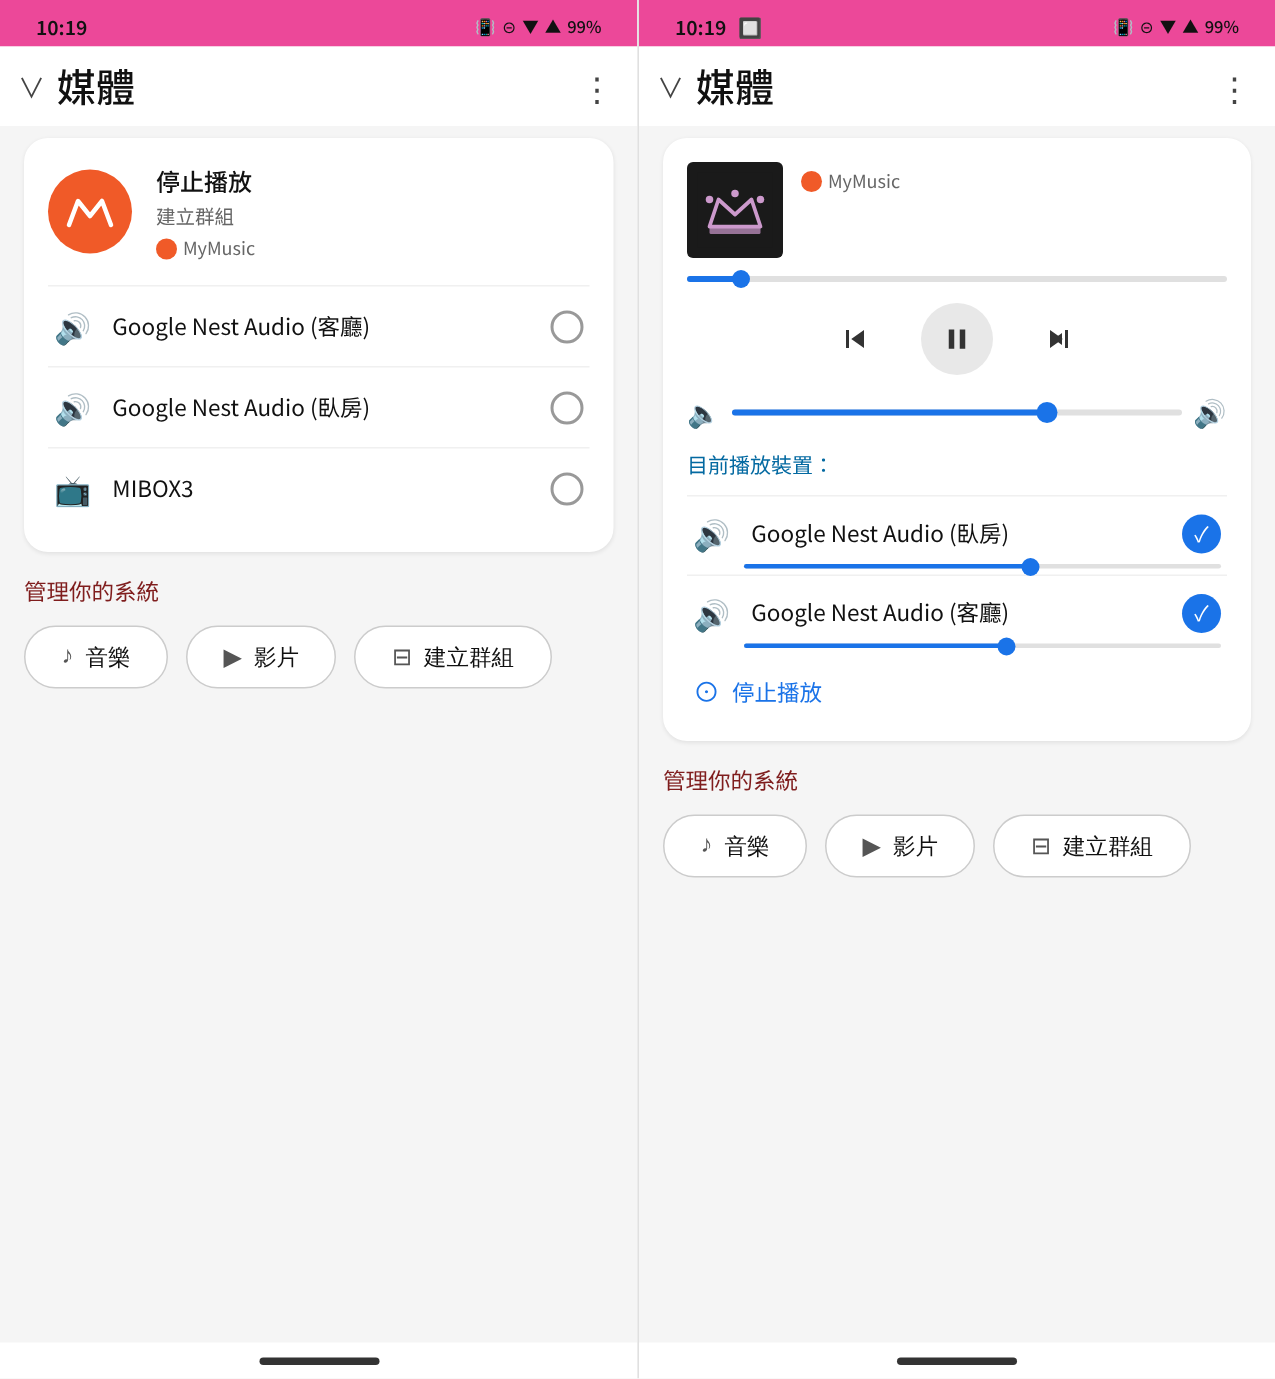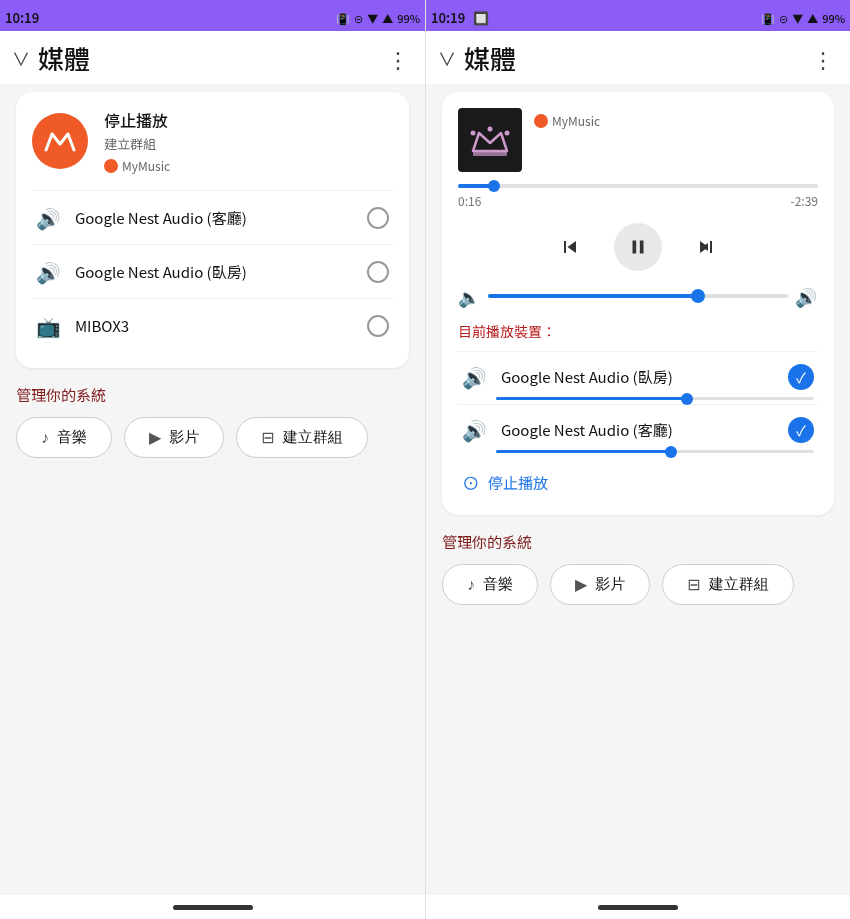--- a/index.html
+++ b/index.html
@@ -25,22 +25,22 @@
 
     .phone-panel + .phone-panel {
       border-left: 1px solid #e0e0e0;
     }
 
     
     .status-bar {
       display: flex;
       justify-content: space-between;
       align-items: center;
-      padding: 8px 5px 4px;
-      background: #8b5cf6;
+      padding: 8px 24px 4px;
+      background: #ec4899;
     }
     .status-time {
       font-size: 13px;
       font-weight: 600;
       color: #111;
     }
     .status-icons {
       display: flex;
       align-items: center;
       gap: 4px;
@@ -349,21 +349,21 @@
       height: 14px;
       border-radius: 50%;
       background: #1a73e8;
       position: absolute;
       right: -7px;
       top: -5px;
     }
 
     .current-device-label {
       font-size: 14px;
-      color: #b91c1c;
+      color: #0369a1;
       margin-bottom: 10px;
     }
 
     
     .device-row-right {
       padding: 10px 4px 4px;
       border-top: 1px solid #f0f0f0;
     }
     .device-row-right-inner {
       display: flex;
@@ -576,24 +576,20 @@
             <span class="mymusic-label">MyMusic</span>
           </div>
         </div>
       </div>
 
       <div class="progress-container">
         <div class="progress-track">
           <div class="progress-fill" style="width:10%;">
             <div class="progress-thumb"></div>
           </div>
-        </div>
-        <div class="progress-times">
-          <span>0:16</span>
-          <span>-2:39</span>
         </div>
       </div>
 
       <div class="controls">
         <button class="ctrl-btn">
           <svg width="24" height="24" viewBox="0 0 24 24">
             <path d="M6 6h2v12H6zm3.5 6 8.5 6V6z" fill="#333"></path>
           </svg>
         </button>
         <button class="ctrl-btn-play">

